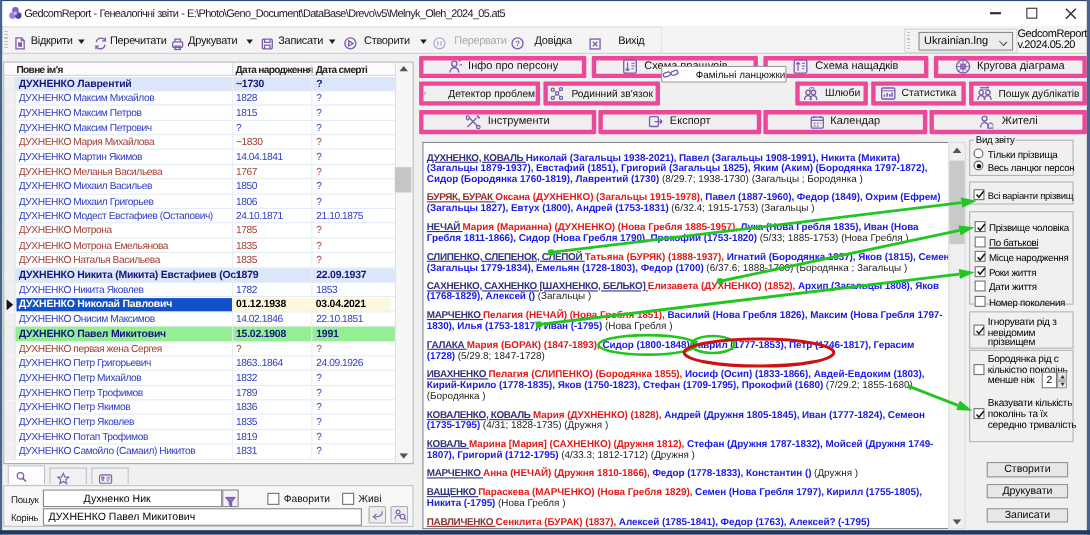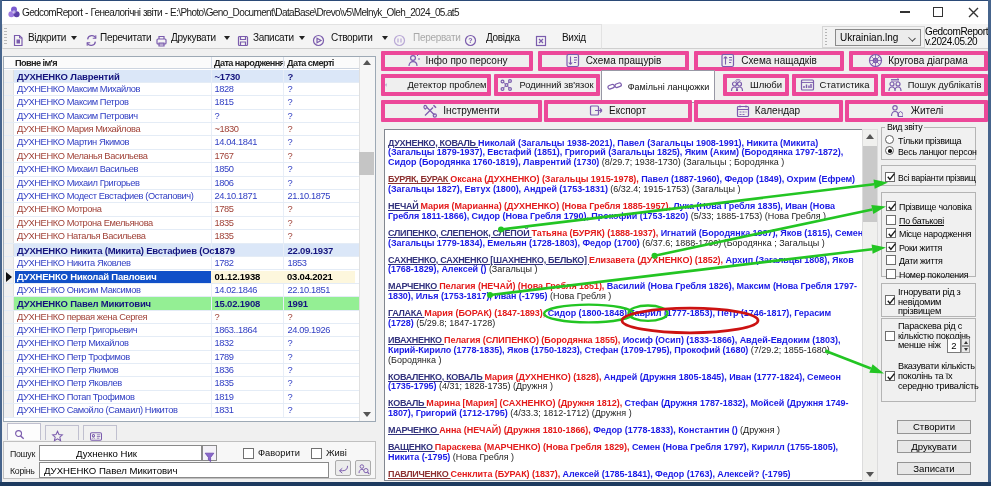--- a/index.html
+++ b/index.html
@@ -451,21 +451,21 @@
     <svg class="icon" width="15" height="14" viewBox="0 0 15 14" fill="none" stroke="#7b5cad" stroke-width="1.2">
       <circle cx="3.5" cy="3.5" r="1.4"></circle>
       <circle cx="11" cy="3" r="1.4"></circle>
       <circle cx="7.5" cy="7" r="1.4"></circle>
       <circle cx="3.5" cy="11" r="1.4"></circle>
       <circle cx="11" cy="11" r="1.4"></circle>
       <path d="M4.7 4.5 6.5 6M8.6 6 10 4M6.5 8 4.5 10M8.6 8 10 10" stroke-width="0.9"></path>
     </svg>
     <span style="margin-left:5px;">Родинний зв'язок</span>
   </div>
-<div class="tabbtn active" style="left:601.0px;top:70px;width:114.0px;height:33px;font-size:9.0px;">
+<div class="tabbtn active" style="left:601.0px;top:60px;width:114.0px;height:15px;font-size:9.0px;justify-content:space-between;">
     <svg class="icon" width="16" height="13" viewBox="0 0 16 13" fill="none" stroke="#7b5cad" stroke-width="1.2">
       <rect x="1" y="5" width="6.5" height="3.6" rx="1.8" transform="rotate(-20 4 7)"></rect>
       <rect x="8" y="3.5" width="6.5" height="3.6" rx="1.8" transform="rotate(-20 11 5.5)"></rect>
     </svg>
     <span style="margin-left:5px;">Фамільні ланцюжки</span>
   </div>
 <div class="tabbtn" style="left:722.5px;top:73.5px;width:66.0px;height:22.0px;font-size:9.5px;">
     <svg class="icon" width="16" height="14" viewBox="0 0 16 14" fill="none" stroke="#7b5cad" stroke-width="1.2">
       <circle cx="5.5" cy="6" r="2"></circle>
       <circle cx="10.5" cy="6" r="2"></circle>
@@ -598,21 +598,21 @@
 <div class="gbox abs" style="left:881.0px;top:283.0px;width:95.0px;height:34.0px;"></div>
 <div class="rlabel abs" style="left:898.0px;top:287.0px;font-size:9.2px;">Ігнорувати рід з</div>
 <div class="rchk abs" style="left:885.0px;top:295.0px;">
     <svg width="10" height="10" viewBox="0 0 10 10">
       <path d="M1.8 4.8l2.1 2.6L8.4 1.6" stroke="#1a1a1a" stroke-width="1.4" fill="none"></path>
     </svg>
   </div>
 <div class="rlabel abs" style="left:898.0px;top:296.5px;font-size:9.2px;">невідомим</div>
 <div class="rlabel abs" style="left:898.0px;top:306.0px;font-size:9.2px;">прізвищем</div>
 <div class="gbox abs" style="left:881.0px;top:318.0px;width:95.0px;height:84.0px;"></div>
-<div class="rlabel abs" style="left:898.0px;top:321.0px;font-size:9.2px;">Параскева рід с</div>
+<div class="rlabel abs" style="left:898.0px;top:321.0px;font-size:9.2px;">Бородянка рід с</div>
 <div class="rlabel abs" style="left:898.0px;top:330.5px;font-size:9.2px;">кількістю поколінь</div>
 <div class="rchk abs" style="left:885.0px;top:331.0px;"></div>
 <div class="rlabel abs" style="left:898.0px;top:340.0px;font-size:9.2px;">менше ніж</div>
 <div class="abs" style="left:947px;top:338px;width:14px;height:15px;border:1px solid #7a7a7a;background:#fff;font-size:9.5px;text-align:center;line-height:14px;">2</div>
 <div class="abs" style="left:961px;top:338px;width:9px;height:7.5px;border:1px solid #9a9a9a;background:#e8e8e8;">
     <div style="width:0;height:0;border-left:2.5px solid transparent;border-right:2.5px solid transparent;border-bottom:3px solid #333;margin:1.5px auto;"></div>
   </div>
 <div class="abs" style="left:961px;top:345.5px;width:9px;height:7.5px;border:1px solid #9a9a9a;background:#e8e8e8;">
     <div style="width:0;height:0;border-left:2.5px solid transparent;border-right:2.5px solid transparent;border-top:3px solid #333;margin:1.5px auto;"></div>
   </div>

